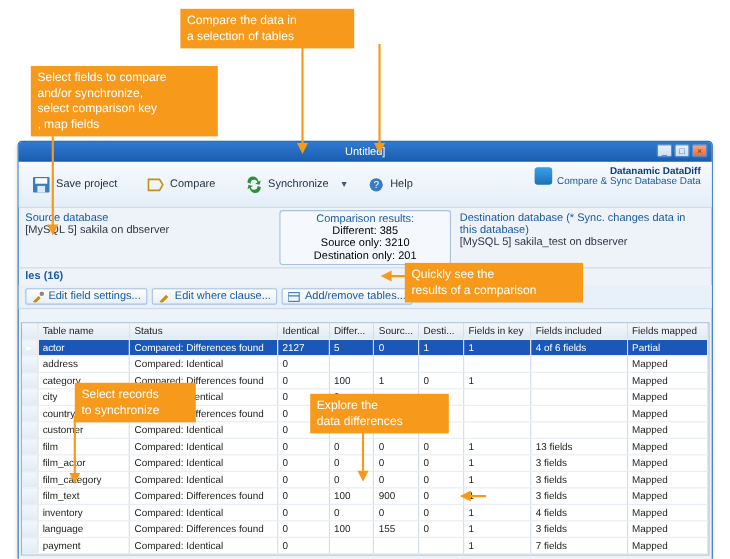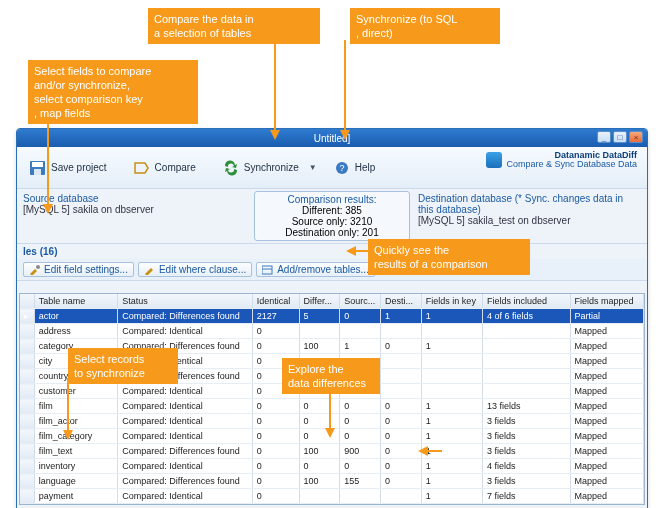--- a/index.html
+++ b/index.html
@@ -47,33 +47,29 @@
   .sel td { background:#1a57b8; color:#fff; }
   .hdrcell { width: 14px; background:linear-gradient(#f3f7fc,#e1eaf4) !important; }
 
   .section-title { font-style:italic; font-weight:bold; color:#1b5aa3; padding:3px 6px; font-size:10px; }
 </style>
 </head>
 <body>
 
 <div class="stage">
 
-  <div class="callout" style="left:148px;top:8px;width:172px">
+  <div class="callout" style="left:164px;top:8px;width:158px">
       <div class="p">Compare the data in
 a selection of tables</div>
     </div>
   <svg class="arrow" style="left:260px;top:40px" width="30" height="100">
       <line x1="15" y1="0" x2="15" y2="92" stroke="#f79a1b" stroke-width="2"></line>
       <polygon points="15,100 10,90 20,90" fill="#f79a1b"></polygon>
     </svg>
 
-  <div class="callout" style="left:350px;top:8px;width:150px">
-      <div class="p">Synchronize (to SQL
-, direct)</div>
-    </div>
   <svg class="arrow" style="left:330px;top:40px" width="30" height="100">
       <line x1="15" y1="0" x2="15" y2="92" stroke="#f79a1b" stroke-width="2"></line>
       <polygon points="15,100 10,90 20,90" fill="#f79a1b"></polygon>
     </svg>
 
   <div class="callout" style="left:28px;top:60px;width:170px">
       <div class="p">Select fields to compare
 and/or synchronize,
 select comparison key
 , map fields</div>
@@ -94,21 +90,21 @@
 
   <div class="callout" style="left:68px;top:348px;width:110px">
       <div class="p">Select records
 to synchronize</div>
     </div>
   <svg class="arrow" style="left:60px;top:378px" width="16" height="62">
       <line x1="8" y1="0" x2="8" y2="54" stroke="#f79a1b" stroke-width="2"></line>
       <polygon points="8,62 3,52 13,52" fill="#f79a1b"></polygon>
     </svg>
 
-  <div class="callout" style="left:282px;top:358px;width:98px">
+  <div class="callout" style="left:282px;top:358px;width:126px">
       <div class="p">Explore the
 data differences</div>
     </div>
   <svg class="arrow" style="left:322px;top:388px" width="16" height="50">
       <line x1="8" y1="0" x2="8" y2="42" stroke="#f79a1b" stroke-width="2"></line>
       <polygon points="8,50 3,40 13,40" fill="#f79a1b"></polygon>
     </svg>
 
   <svg class="arrow" style="left:418px;top:444px" width="24" height="14">
       <line x1="24" y1="7" x2="8" y2="7" stroke="#f79a1b" stroke-width="2"></line>

